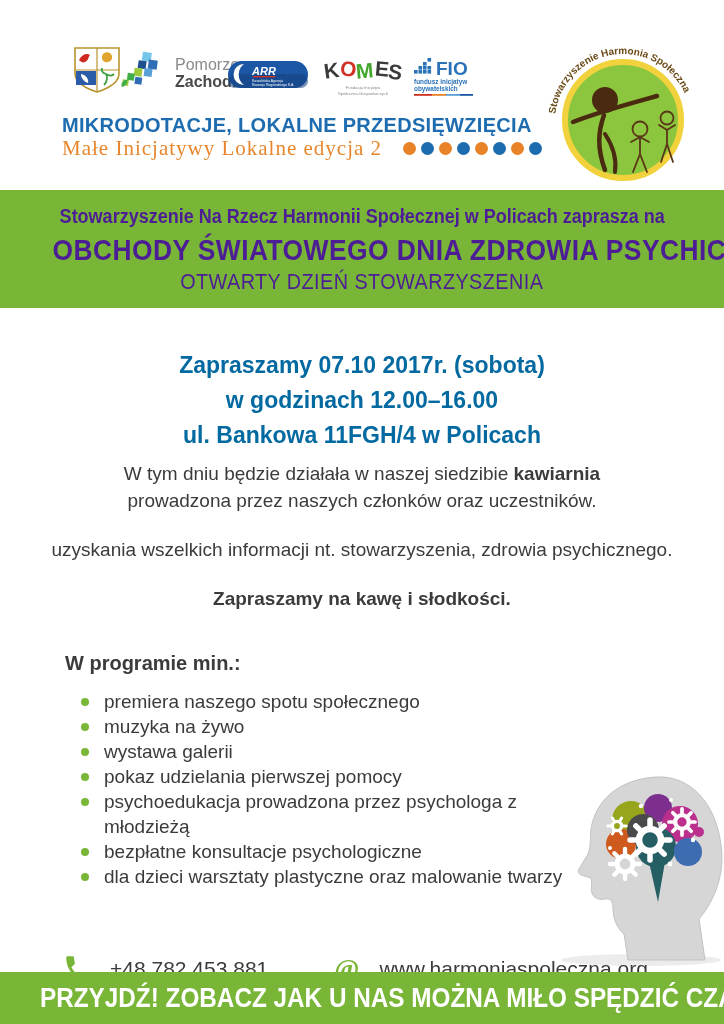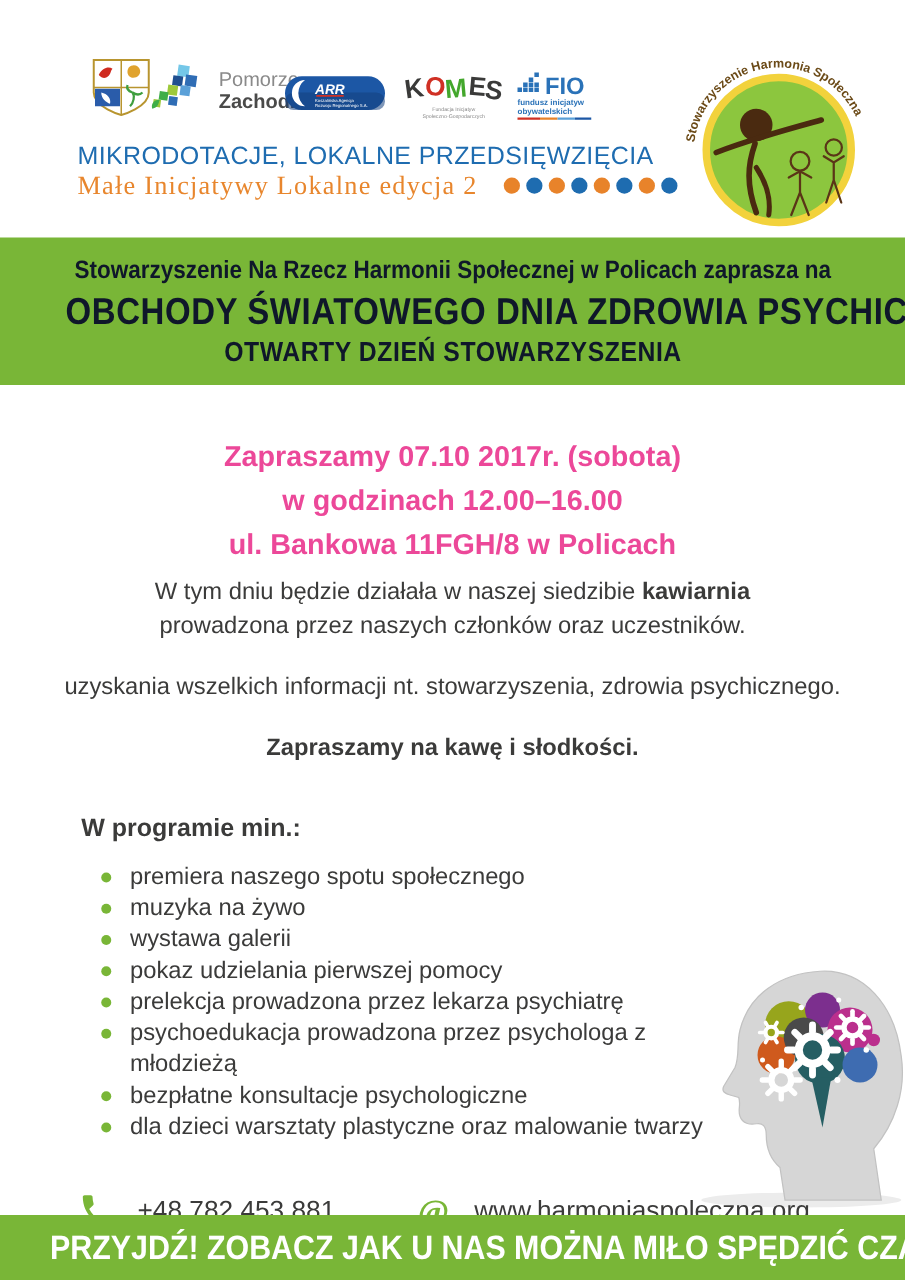--- a/index.html
+++ b/index.html
@@ -9,40 +9,40 @@
   
   .logos{position:absolute;left:0;top:0;width:724px;height:185px;}
   .logo{position:absolute;}
   .logo-shield{left:73px;top:46px;}
   .logo-pomorze{left:120px;top:50px;}
   .logo-arr{left:228px;top:60px;}
   .logo-komes{left:322px;top:54px;}
   .logo-fio{left:413px;top:56px;}
   .assoc-logo{position:absolute;left:543px;top:22px;}
 
-  .title1{position:absolute;left:62px;top:114px;font-size:20px;font-weight:normal;color:#1e6cb0;letter-spacing:.3px;white-space:nowrap;}
+  .title1{position:absolute;left:62px;top:114px;font-size:20px;font-weight:bold;color:#1e6cb0;letter-spacing:.3px;white-space:nowrap;}
   .title2row{position:absolute;left:62px;top:136px;display:flex;align-items:center;white-space:nowrap;}
   .title2{font-family:"Liberation Serif",serif;font-size:21px;color:#e8862d;letter-spacing:1px;}
   .dots{margin-left:16px;display:flex;align-items:center;}
   .dot{width:13px;height:13px;border-radius:50%;display:inline-block;margin-left:5px;}
   .dot-orange{background:#e8832a}
   .dot-blue{background:#1e6cb0}
 
   
-  .banner-top{position:absolute;left:0;top:190px;width:724px;height:118px;background:#79b637;text-align:center;color:#0f172a;}
+  .banner-top{position:absolute;left:0;top:190px;width:724px;height:118px;background:#79b637;text-align:center;color:#4c1d95;}
   .banner-top .l1{margin-top:15px;font-size:20px;font-weight:bold;}
   .banner-top .l2{margin-top:5px;font-size:30px;font-weight:bold;letter-spacing:.5px;}
-  .banner-top .l3{margin-top:2px;font-size:22px;font-weight:bold;letter-spacing:.5px;}
+  .banner-top .l3{margin-top:2px;font-size:22px;font-weight:normal;letter-spacing:.5px;}
   .cond{display:inline-block;transform:scaleX(.9);transform-origin:50% 50%;white-space:nowrap;}
   .cond88{display:inline-block;transform:scaleX(.88);transform-origin:50% 50%;white-space:nowrap;}
 
   .banner-bottom{position:absolute;left:0;top:972px;width:724px;height:52px;background:#79b637;text-align:center;color:#fff;line-height:52px;font-size:27px;font-weight:bold;}
 
   
-  .event{position:absolute;left:0;top:348px;width:724px;text-align:center;font-size:23px;font-weight:bold;line-height:35px;color:#ec4899;}
+  .event{position:absolute;left:0;top:348px;width:724px;text-align:center;font-size:23px;font-weight:bold;line-height:35px;color:#0369a1;}
 
   
   .paras{position:absolute;left:0;top:460px;width:724px;text-align:center;font-size:19px;line-height:27px;color:#3b3b3a;}
   .paras .block{display:block;}
   .paras .gap{height:22px;}
   .bold{font-weight:bold;}
   .p3{font-weight:bold;margin-top:22px;}
 
   
   .program{position:absolute;left:65px;top:652px;width:520px;}
@@ -180,39 +180,38 @@
 
   <div class="banner-top">
     <div class="l1"><span class="cond">Stowarzyszenie Na Rzecz Harmonii Społecznej w Policach zaprasza na</span></div>
     <div class="l2"><span class="cond88">OBCHODY ŚWIATOWEGO DNIA ZDROWIA PSYCHICZNEGO</span></div>
     <div class="l3"><span class="cond">OTWARTY DZIEŃ STOWARZYSZENIA</span></div>
   </div>
 
   <div class="event">
     <div>Zapraszamy 07.10 2017r. (sobota)</div>
     <div>w godzinach 12.00–16.00</div>
-    <div>ul. Bankowa 11FGH/8 w Policach</div>
+    <div>ul. Bankowa 11FGH/4 w Policach</div>
   </div>
 
   <div class="paras">
     <span class="block"><span>W tym dniu będzie działała w naszej siedzibie </span><span class="bold">kawiarnia</span></span>
     <span class="block">prowadzona przez naszych członków oraz uczestników.</span>
     <span class="gap block"></span>
     <span class="block">uzyskania wszelkich informacji nt. stowarzyszenia, zdrowia psychicznego.</span>
     <span class="block p3">Zapraszamy na kawę  i słodkości.</span>
   </div>
 
   <div class="program">
     <h3>W programie min.:</h3>
     <ul>
       <li>premiera naszego spotu społecznego</li>
       <li>muzyka na żywo</li>
       <li>wystawa galerii</li>
       <li>pokaz udzielania pierwszej pomocy</li>
-      <li>prelekcja prowadzona przez lekarza psychiatrę</li>
       <li>psychoedukacja prowadzona przez psychologa z młodzieżą</li>
       <li>bezpłatne konsultacje psychologiczne</li>
       <li>dla dzieci warsztaty plastyczne oraz  malowanie twarzy</li>
     </ul>
   </div>
 
   <svg class="head-art" width="170" height="196" viewBox="0 0 170 196">
     <ellipse cx="88" cy="188" rx="80" ry="6" fill="#ececec"></ellipse>
     <path d="M103,5 C70,7 46,24 39,52 C36,64 39,72 35,82 L26,97 C24,101 27,103 31,104 L38,106 C40,112 37,116 39,121 C41,127 47,128 52,127 C57,126 60,129 60,136 C60,147 64,156 71,162 L75,188 L152,188 L146,147 C163,127 172,100 168,73 C163,32 138,3 103,5 Z" fill="#d6d6d6" stroke="#c2c2c2" stroke-width="1"></path>
     <g>

